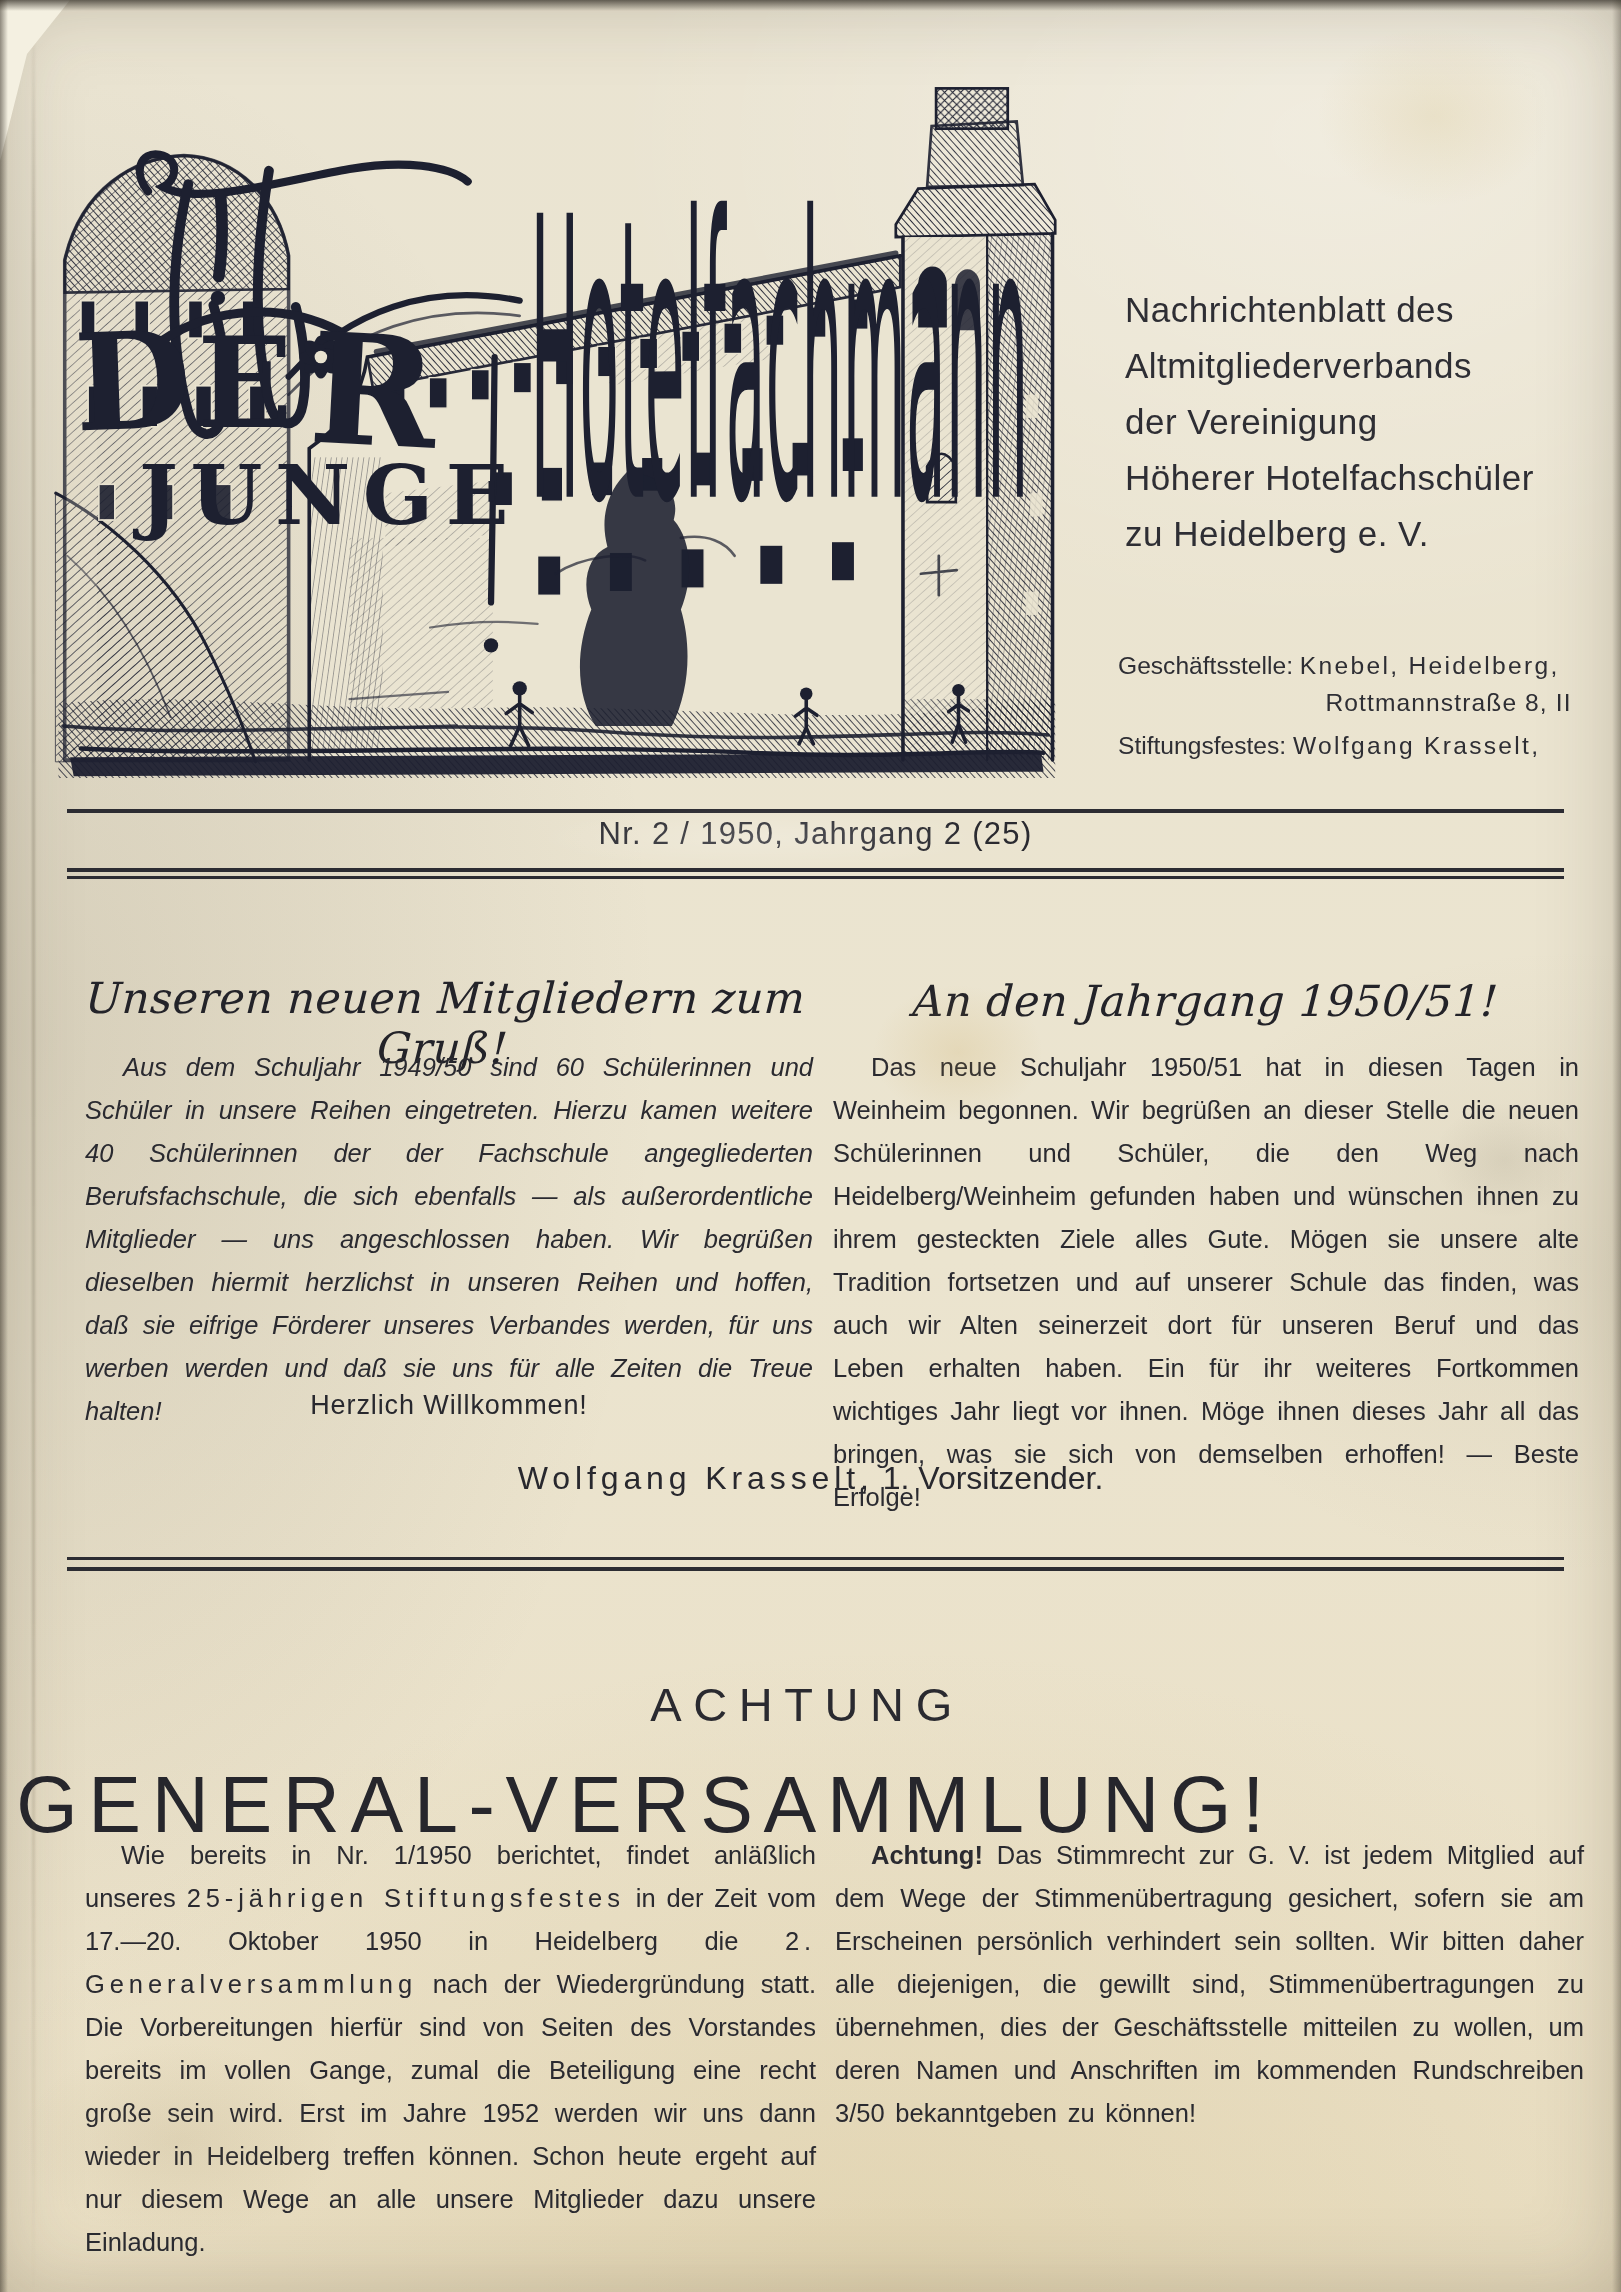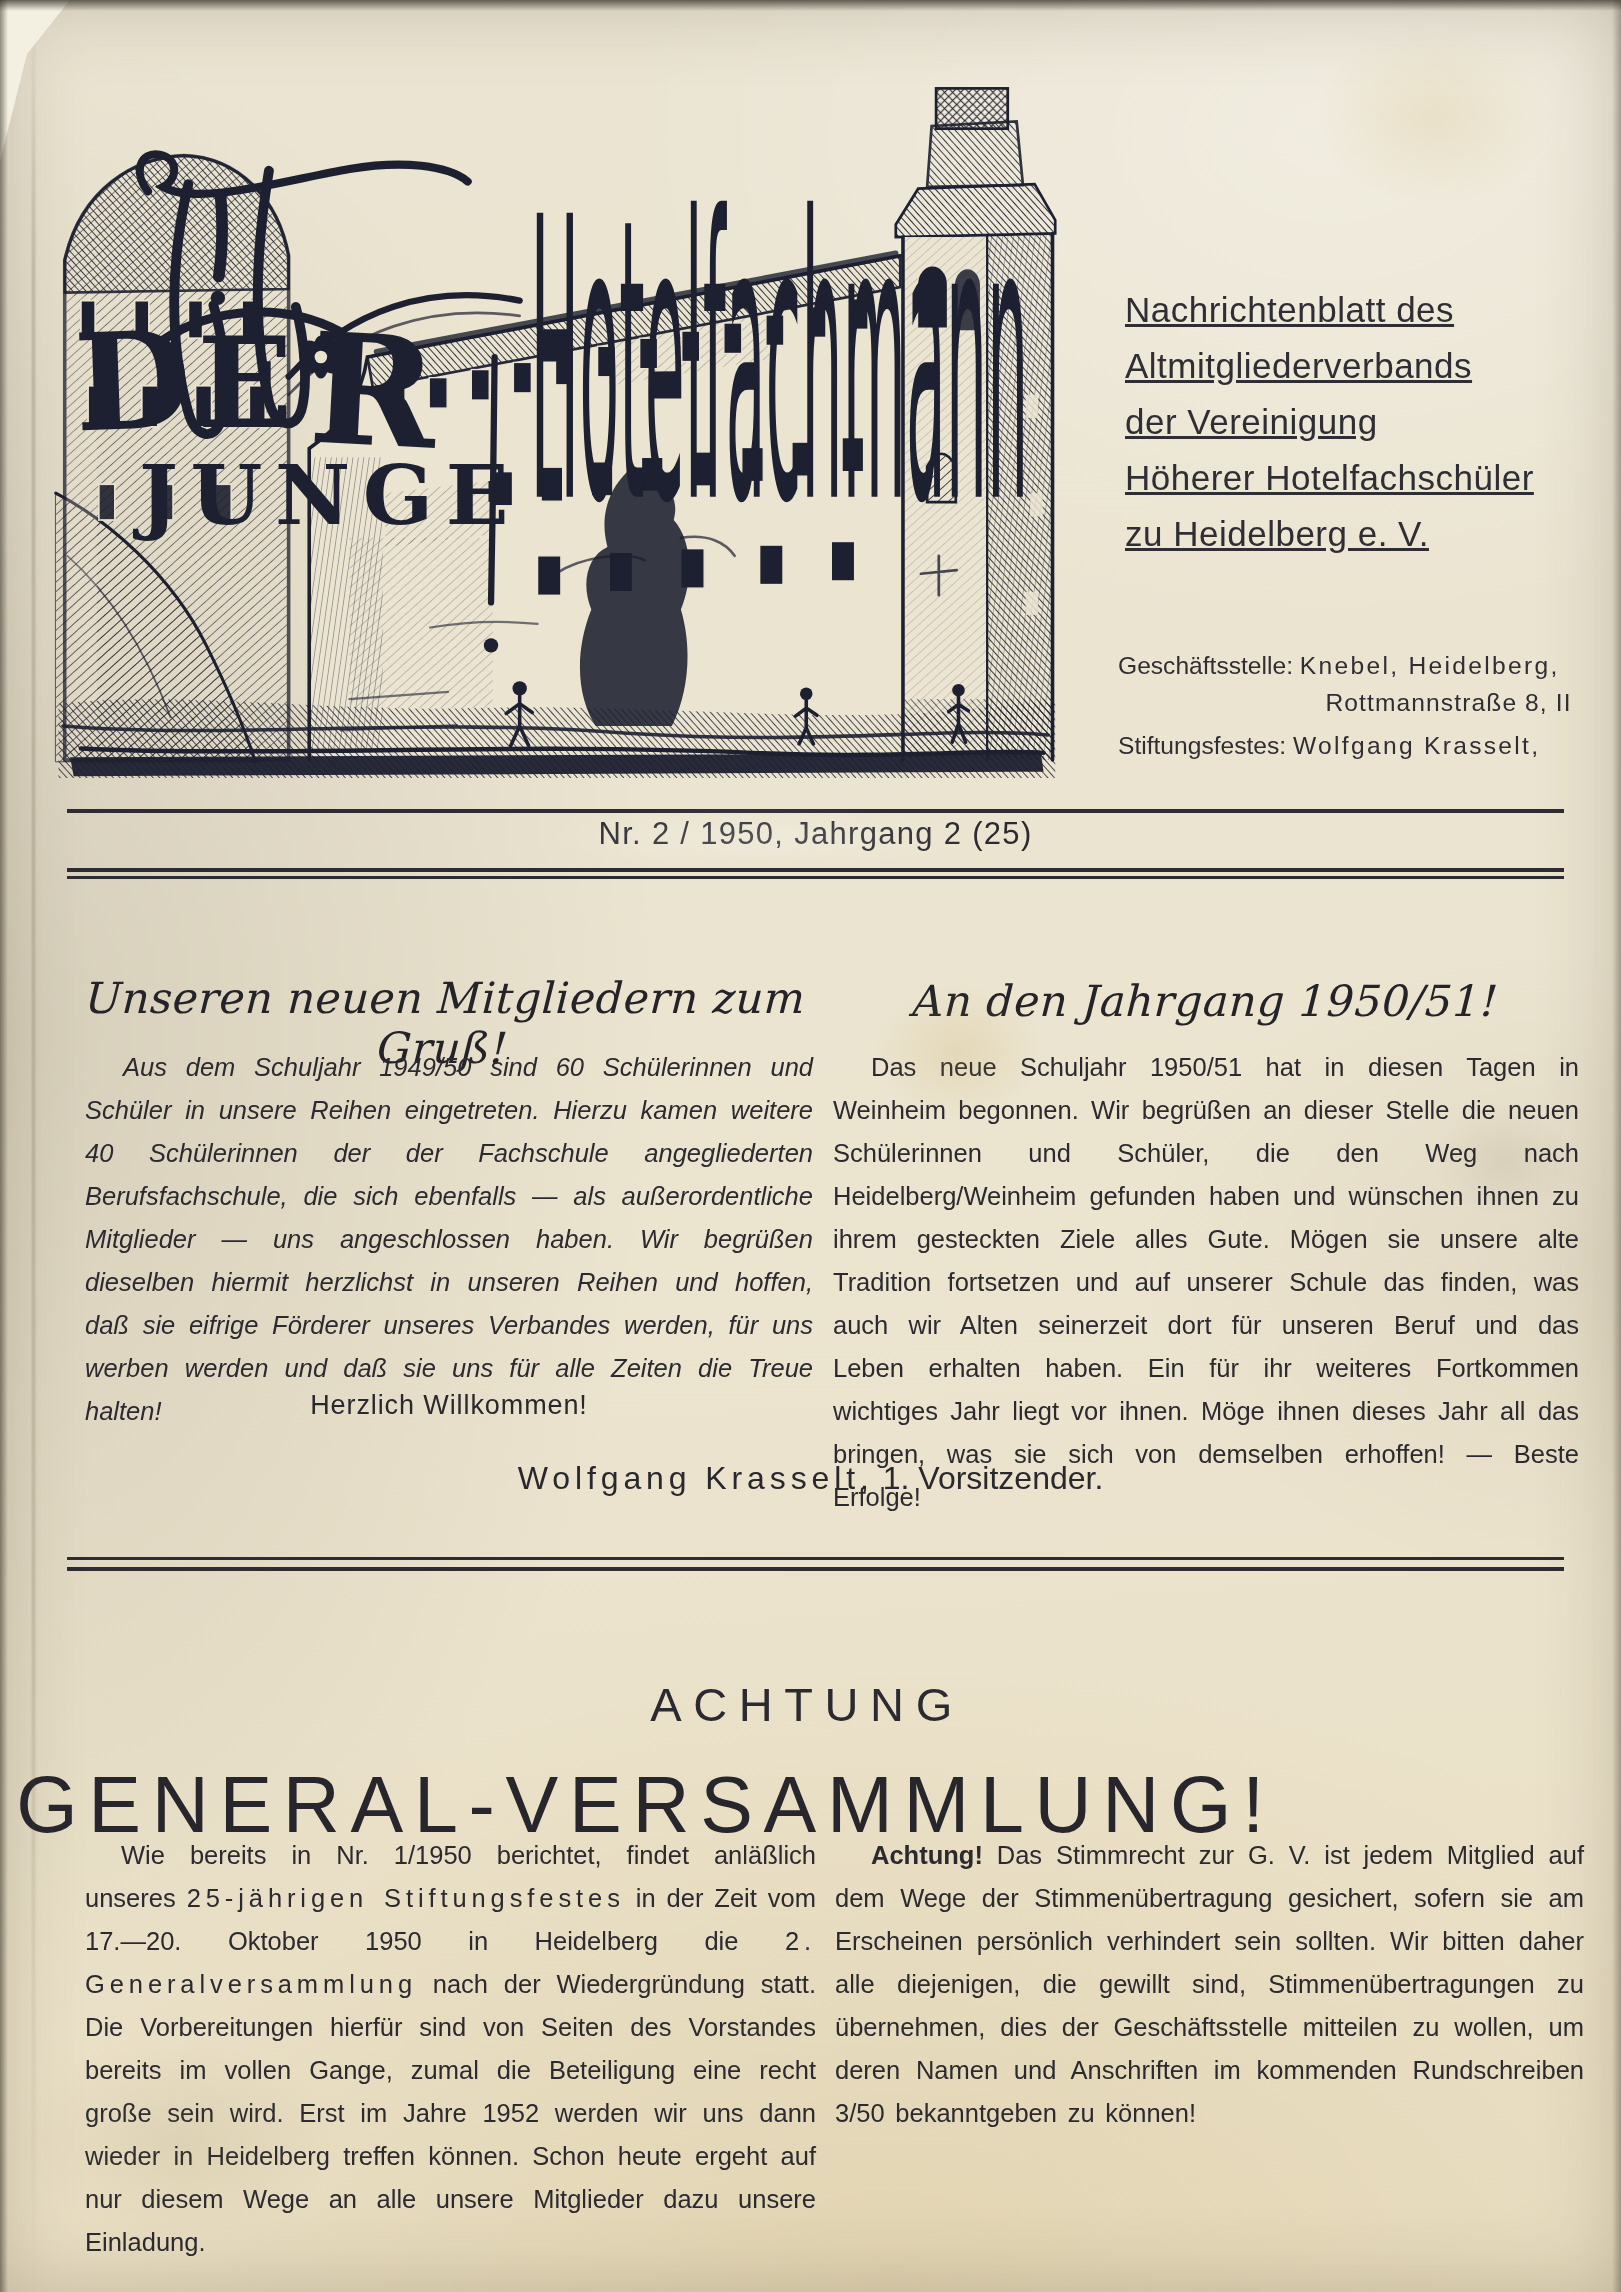--- a/index.html
+++ b/index.html
@@ -21,21 +21,21 @@
   .edge-right{right:0;top:0;width:9px;height:2293px;background:linear-gradient(270deg,rgba(60,54,44,.35),rgba(60,54,44,0));}
   .corner-tear{left:0;top:0;width:86px;height:179px;background:#f4f0e1;clip-path:polygon(0 0,70px 0,27px 54px,0 161px);box-shadow:1.8px 1.8px 5.4px rgba(80,70,50,.25);}
   .crease{left:32px;top:0;width:2.7px;height:2293px;background:linear-gradient(rgba(90,78,56,.00),rgba(90,78,56,.28) 12%,rgba(90,78,56,.22) 70%,rgba(90,78,56,0));filter:blur(0.9px);}
   .stain1{left:873px;top:985px;width:170px;height:134px;border-radius:50%;background:radial-gradient(closest-side,rgba(193,152,62,.16),transparent);}
   .stain2{left:1317px;top:27px;width:233px;height:179px;border-radius:50%;background:radial-gradient(closest-side,rgba(200,170,90,.16),transparent);}
   .stain3{left:18px;top:2042px;width:322px;height:197px;border-radius:50%;background:radial-gradient(closest-side,rgba(130,108,60,.10),transparent);}
   .stain4{left:1433px;top:1102px;width:143px;height:116px;border-radius:50%;background:radial-gradient(closest-side,rgba(60,50,30,.08),transparent);}
   .stain5{left:537px;top:806px;width:448px;height:63px;border-radius:50%;background:radial-gradient(closest-side,rgba(255,255,255,.20),transparent);}
   .rule{background:#2c2c32;left:67px;width:1497px;}
 
-  .org{left:1125px;top:282px;font-size:35px;line-height:56px;letter-spacing:0.5px;color:#2e2e34;text-decoration:underline;}
+  .org{left:1125px;top:282px;font-size:35px;line-height:56px;letter-spacing:0.5px;color:#2e2e34;}
   .office{left:1118px;top:647px;width:459px;font-size:24.6px;line-height:37px;color:#2e2e34;white-space:nowrap;}
   .office .pair2{margin-top:6.3px;}
   .sp2{letter-spacing:2.3px;}
   .oright{text-align:right;padding-right:5.4px;letter-spacing:1.1px;}
 
   .issue{left:67px;top:816px;width:1497px;text-align:center;font-size:31px;letter-spacing:1.3px;color:#2a2a30;}
 
   .atitle{font-family:"DejaVu Serif",serif;font-style:italic;font-weight:500;font-size:43px;color:#232329;letter-spacing:0.4px;transform:skewX(-3deg);text-align:center;}
   .t-left{left:76px;top:973px;width:736px;}
   .t-right{left:833px;top:976px;width:745px;}

